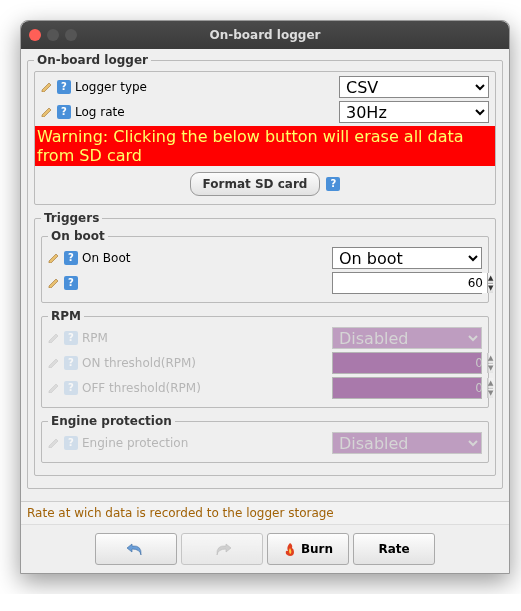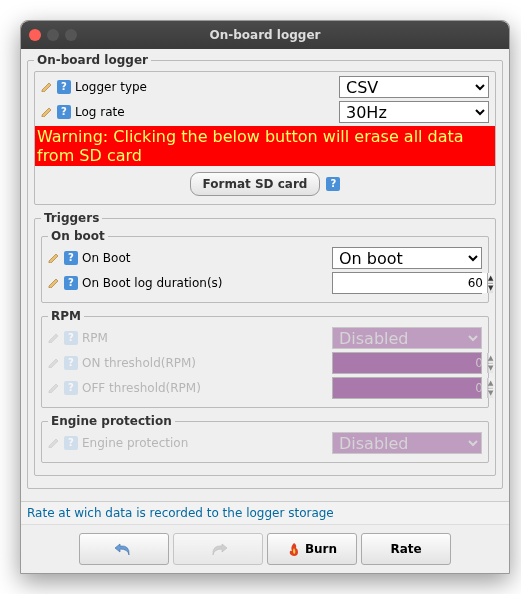--- a/index.html
+++ b/index.html
@@ -31,23 +31,23 @@
 .spin-btns { display: flex; flex-direction: column; width: 16px; border-left: 1px solid #aaa; }
 .spin-btns div { flex: 1; display: flex; align-items: center; justify-content: center; font-size: 7px; color: #333; background: linear-gradient(#f8f8f8,#ddd); cursor: default; }
 .spin-btns div:first-child { border-bottom: 1px solid #aaa; }
 .disabled { opacity: 0.55; }
 .disabled .txt { color: #888; }
 .disabled select.combo, .disabled .spinner { background: #701a75; color: #aaa; }
 .disabled .spinner input { background: transparent; color: #aaa; }
 .warn { background: #ff0000; color: #ffff66; font-size: 16px; padding: 1px 2px; margin: 2px -6px; }
 .center-row { display: flex; align-items: center; justify-content: center; gap: 6px; margin: 6px 0 2px; }
 button.btn { background: linear-gradient(#fcfcfc,#e2e2e2); border: 1px solid #999; border-radius: 9px; padding: 4px 12px; font-family: inherit; font-size: 12px; font-weight: bold; color: #333; cursor: default; }
-.statusbar { background: #f2f2f2; border-top: 1px solid #ccc; padding: 4px 6px; color: #0369a1; font-size: 12px; }
+.statusbar { background: #f2f2f2; border-top: 1px solid #ccc; padding: 4px 6px; color: #a16207; font-size: 12px; }
 .bottom-bar { display: flex; justify-content: center; gap: 4px; padding: 8px; background: #efefef; border-top: 1px solid #ddd; }
-.bottom-bar button { width: 90px; height: 32px; background: linear-gradient(#fdfdfd,#e3e3e3); border: 1px solid #aaa; border-radius: 3px; font-family: inherit; font-size: 12px; font-weight: bold; display: inline-flex; align-items: center; justify-content: center; gap: 4px; cursor: default; }
+.bottom-bar button { width: 82px; height: 32px; background: linear-gradient(#fdfdfd,#e3e3e3); border: 1px solid #aaa; border-radius: 3px; font-family: inherit; font-size: 12px; font-weight: bold; display: inline-flex; align-items: center; justify-content: center; gap: 4px; cursor: default; }
 .bottom-bar button.dim { opacity: 0.6; }
 .ico-burn { width: 14px; height: 14px; }
 .ico-undo { width: 20px; height: 16px; }
 </style>
 </head>
 <body>
 
 <div class="window">
   <div class="titlebar">
     <div class="tl-dots">
@@ -131,21 +131,20 @@
           </div>
 
           <div class="row">
             <div class="lbl">
               <span class="ico-edit">
                   <svg viewBox="0 0 14 10">
                     <path d="M1 8 L8 1 L10 3 L3 10 L1 10 Z" fill="#e8c070" stroke="#a07030" stroke-width="0.6"></path>
                   </svg>
                 </span>
               <span class="ico-help">?</span>
-              <span class="txt">On Boot log duration(s)</span>
             </div>
             <div class="control">
               <div class="spinner">
                 <input value="60" style="">
                 <div class="spin-btns">
                     <div>▲</div>
                     <div>▼</div>
                   </div>
               </div>
             </div>

